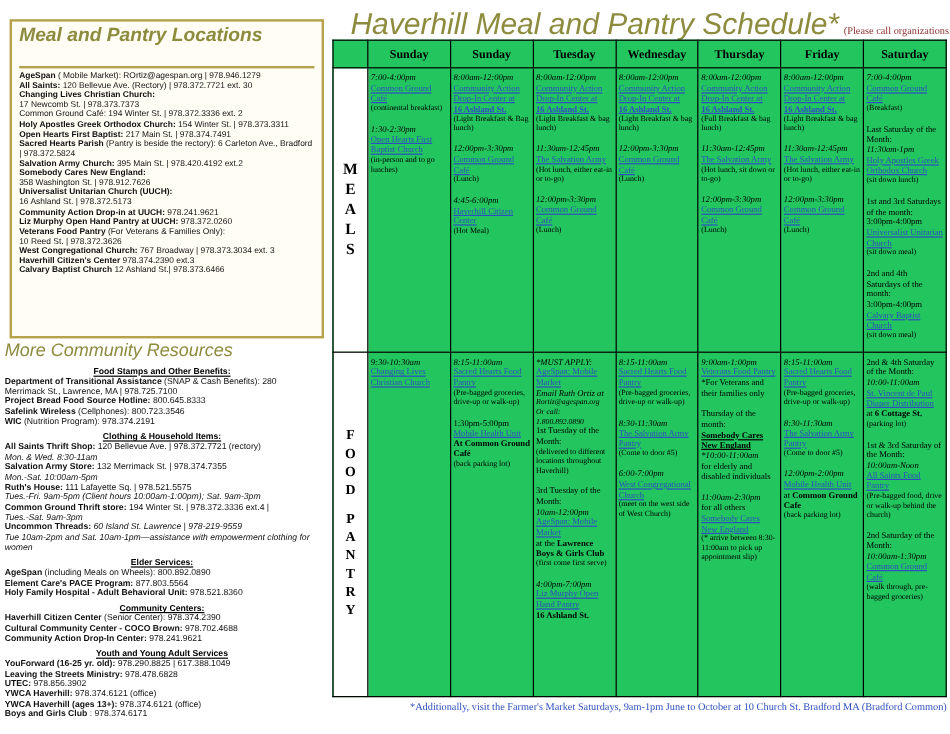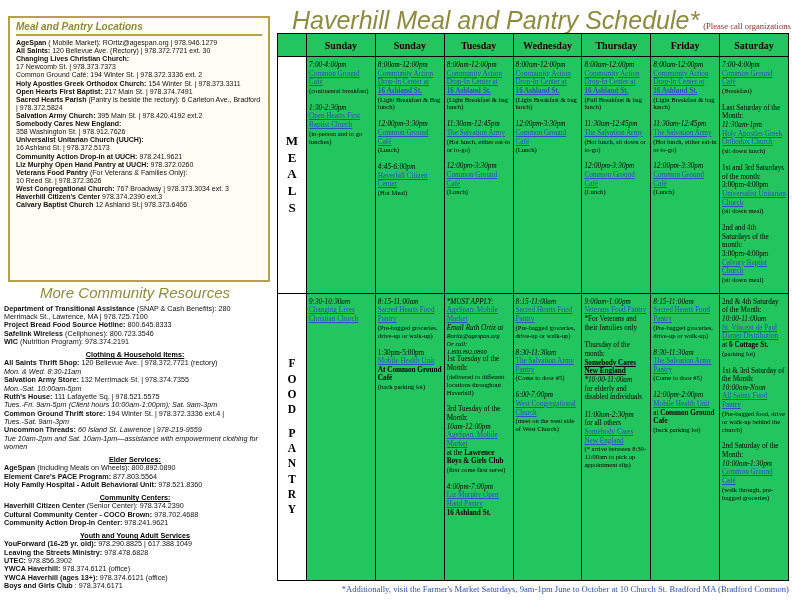--- a/index.html
+++ b/index.html
@@ -2,26 +2,26 @@
 <html><head>
 <meta charset="utf-8">
 <style>
   html,body{margin:0;padding:0;background:#ffffff;}
   .page{position:relative;width:792px;height:612px;background:#ffffff;overflow:hidden;
         font-family:"Liberation Sans",sans-serif;}
 
   
   .loc-box{position:absolute;left:8px;top:16px;width:246px;height:255px;
            border:2px solid #b5a24a;background:#fffdf4;padding:3px 6px 4px 6px;}
-  .loc-title{font-style:italic;font-weight:bold;font-size:10px;color:#8d8b3d;
-             border-bottom:2px solid #b5a24a;padding-bottom:2px;margin-bottom:3px;}
+  .loc-title{font-style:italic;font-weight:bold;font-size:16px;color:#8d8b3d;
+             border-bottom:2px solid #b5a24a;padding-bottom:16px;margin-bottom:3px;}
   .loc-line{font-size:7px;line-height:1.16;color:#111;}
 
   .resources{position:absolute;left:4px;top:285px;width:262px;}
-  .res-title{font-style:italic;font-size:15px;color:#8d8b3d;text-align:center;line-height:1.05;}
+  .res-title{font-style:italic;font-size:15px;color:#8d8b3d;line-height:1.05;}
   .res-section{margin-top:4px;}
   .res-heading{font-size:7.2px;font-weight:bold;text-decoration:underline;text-align:center;}
   .res-line{font-size:7.2px;line-height:1.16;color:#111;}
 
   .sg-b{font-weight:bold;}
   .sg-p{font-weight:normal;}
   .sg-i{font-style:italic;}
   .sg-bi{font-weight:bold;}
 
   
@@ -85,20 +85,21 @@
         <div class="loc-line"><span class="sg-b inl">West Congregational Church:</span> <span class="sg-p inl"> 767 Broadway | 978.373.3034 ext. 3</span> </div>
         <div class="loc-line"><span class="sg-b inl">Haverhill Citizen's Center</span> <span class="sg-p inl"> 978.374.2390 ext.3</span> </div>
         <div class="loc-line"><span class="sg-b inl">Calvary Baptist Church</span> <span class="sg-p inl"> 12 Ashland St.| 978.373.6466</span> </div>
       </div>
   </div>
 
   <div class="resources">
     <div class="res-title">More Community Resources</div>
     <div id="res-sections">
         <div class="res-section">
+          <div class="res-heading">Food Stamps and Other Benefits:</div>
           <div class="res-line"><span class="sg-b inl">Department of Transitional Assistance</span> <span class="sg-p inl"> (SNAP &amp; Cash Benefits): 280 Merrimack St., Lawrence, MA | 978.725.7100</span> </div>
           <div class="res-line"><span class="sg-b inl">Project Bread Food Source Hotline:</span> <span class="sg-p inl"> 800.645.8333</span> </div>
           <div class="res-line"><span class="sg-b inl">Safelink Wireless</span> <span class="sg-p inl"> (Cellphones): 800.723.3546</span> </div>
           <div class="res-line"><span class="sg-b inl">WIC</span> <span class="sg-p inl"> (Nutrition Program): 978.374.2191</span> </div>
         </div>
         <div class="res-section">
           <div class="res-heading">Clothing &amp; Household Items:</div>
           <div class="res-line"><span class="sg-b inl">All Saints Thrift Shop:</span> <span class="sg-p inl"> 120 Bellevue Ave. | 978.372.7721 (rectory)</span> </div>
           <div class="res-line"><span class="sg-i inl">Mon. &amp; Wed. 8:30-11am</span> </div>
           <div class="res-line"><span class="sg-b inl">Salvation Army Store:</span> <span class="sg-p inl"> 132 Merrimack St. | 978.374.7355</span> </div>

